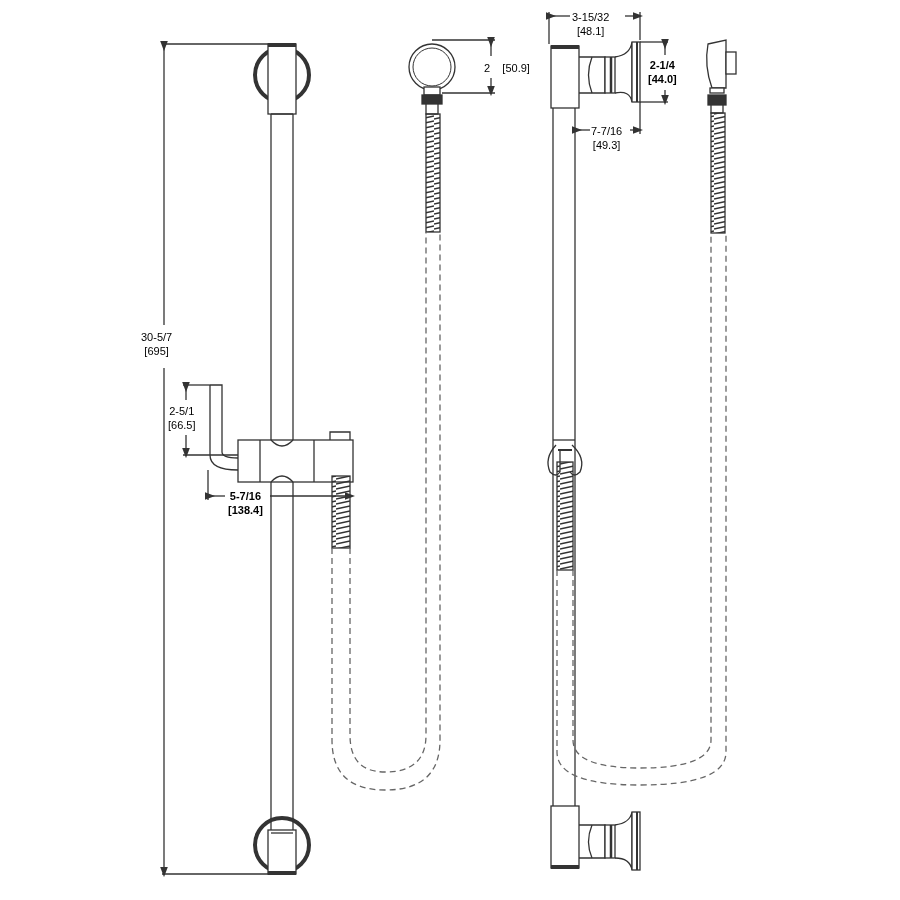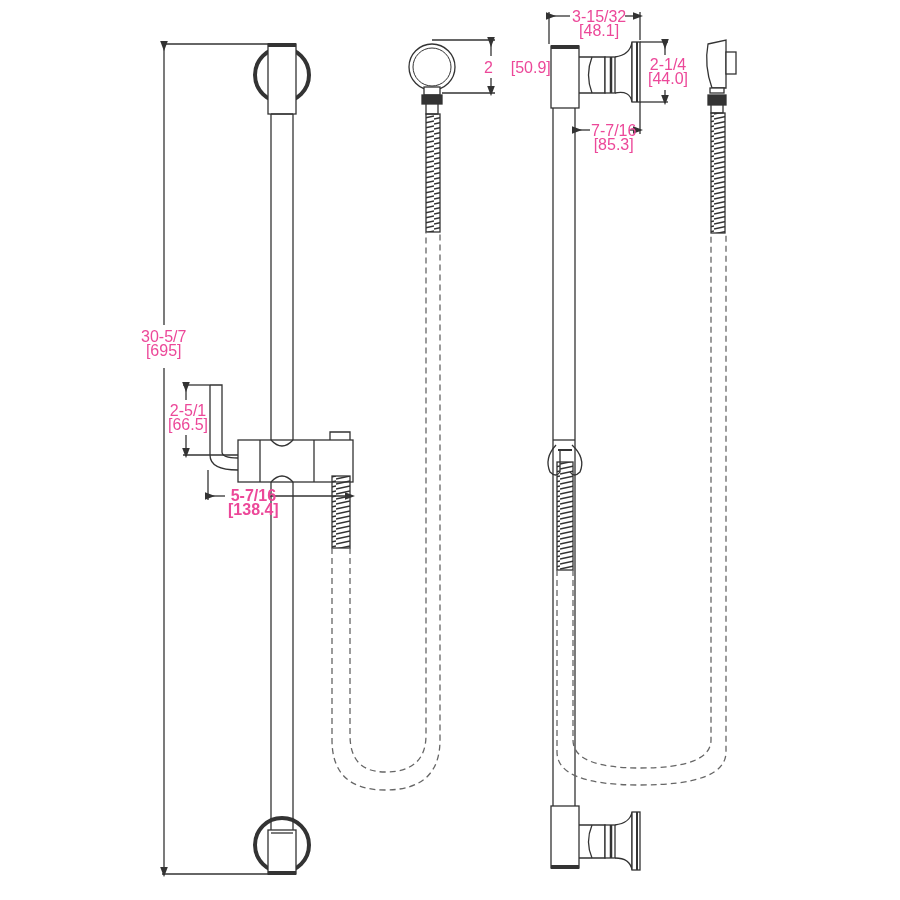--- a/index.html
+++ b/index.html
@@ -1,18 +1,18 @@
 <!DOCTYPE html>
 <html><head>
 <meta charset="utf-8">
 <style>
   html, body { margin:0; padding:0; background:#ffffff; }
   body { width:900px; height:900px; position:relative; overflow:hidden; font-family:"Liberation Sans", sans-serif; }
   #drawing { position:absolute; left:0; top:0; width:900px; height:900px; }
-  .dim-label { position:absolute; font-size:16px; color:#ec4899; line-height:14px; white-space:nowrap; text-align:center; }
+  .dim-label { position:absolute; font-size:11px; color:#000000; line-height:14px; white-space:nowrap; text-align:center; }
   .dim-label span { display:block; }
   .left { text-align:left; }
 </style>
 </head>
 <body>
 
 <svg id="drawing" viewBox="0 0 900 900" xmlns="http://www.w3.org/2000/svg">
   <defs>
     <pattern id="coil" width="14" height="5" patternUnits="userSpaceOnUse">
       <path d="M0 4 L14 1" stroke="#333" stroke-width="1.4"></path>
@@ -194,21 +194,21 @@
   <span style="display:inline">2</span>
   &nbsp;&nbsp;
   <span style="display:inline">[50.9]</span>
 </div>
 
 <div class="dim-label" style="left:572px; top:10px;">
   <span>3-15/32</span>
   <span>[48.1]</span>
 </div>
 
-<div class="dim-label" style="left:648px; top:58px;">
+<div class="dim-label" style="left:648px; top:58px;font-weight:bold;">
   <span>2-1/4</span>
   <span>[44.0]</span>
 </div>
 
 <div class="dim-label" style="left:591px; top:124px;">
   <span>7-7/16</span>
-  <span>[85.3]</span>
+  <span>[49.3]</span>
 </div>
 
 </body></html>

